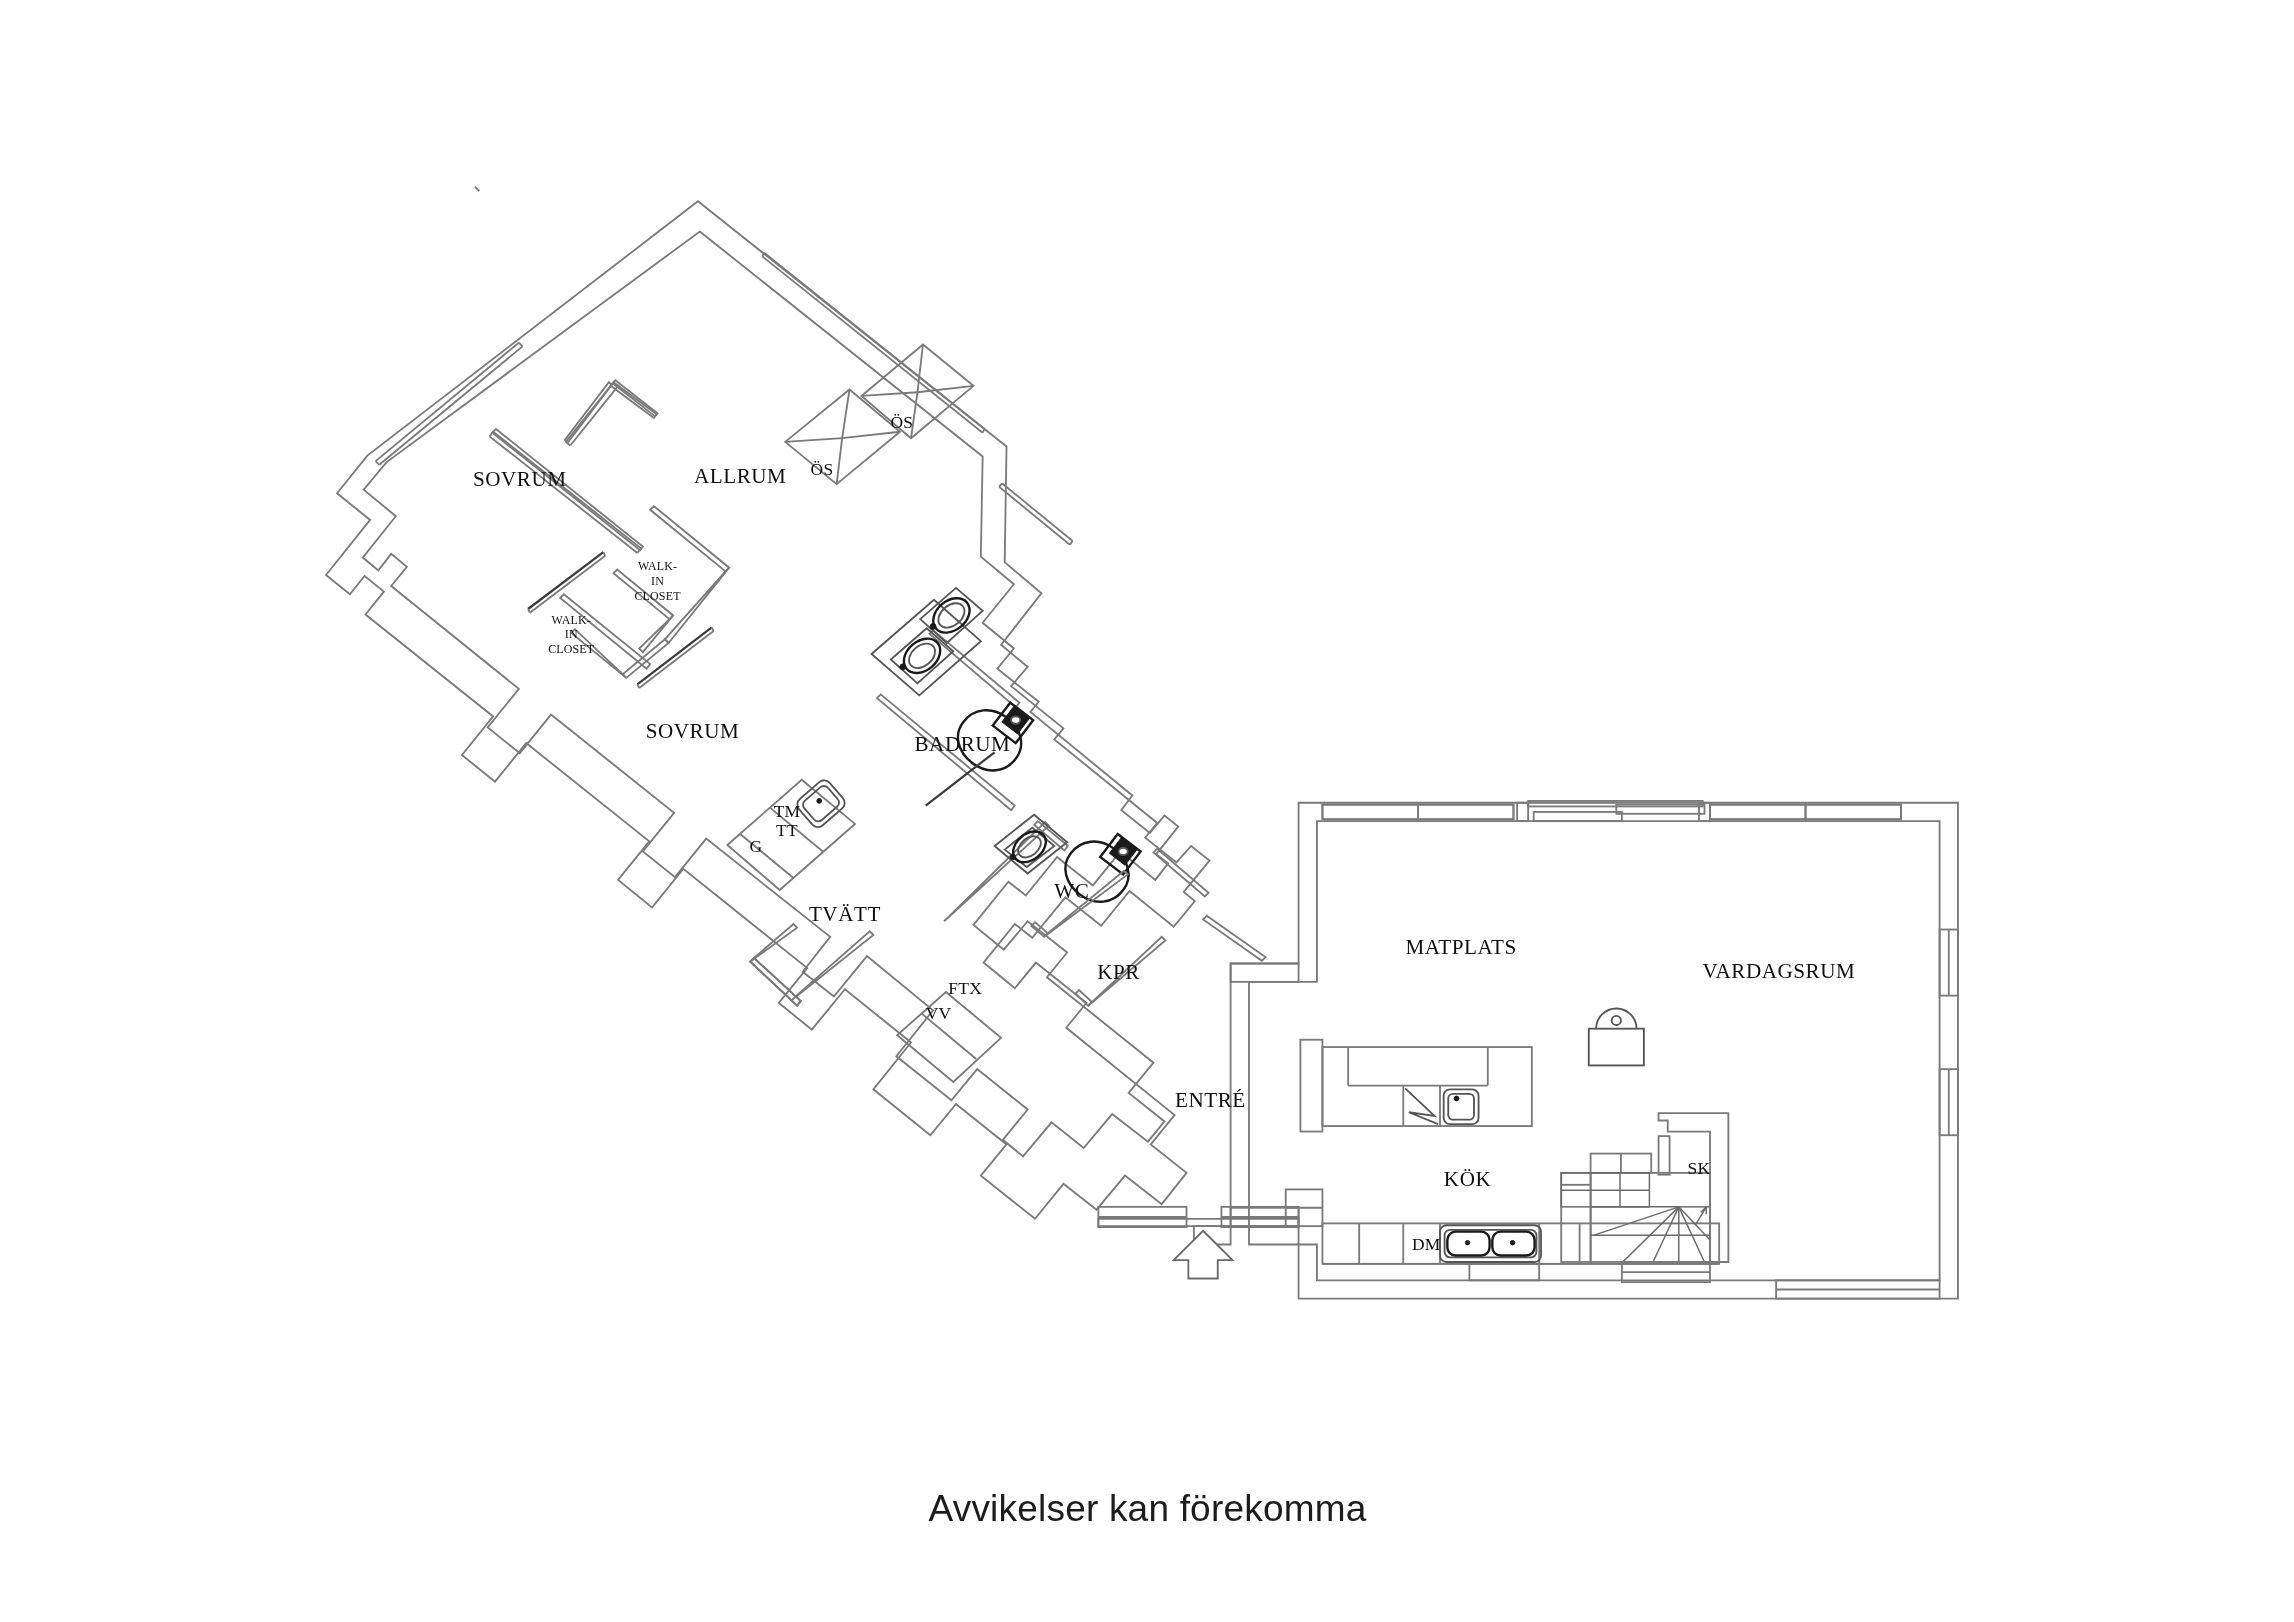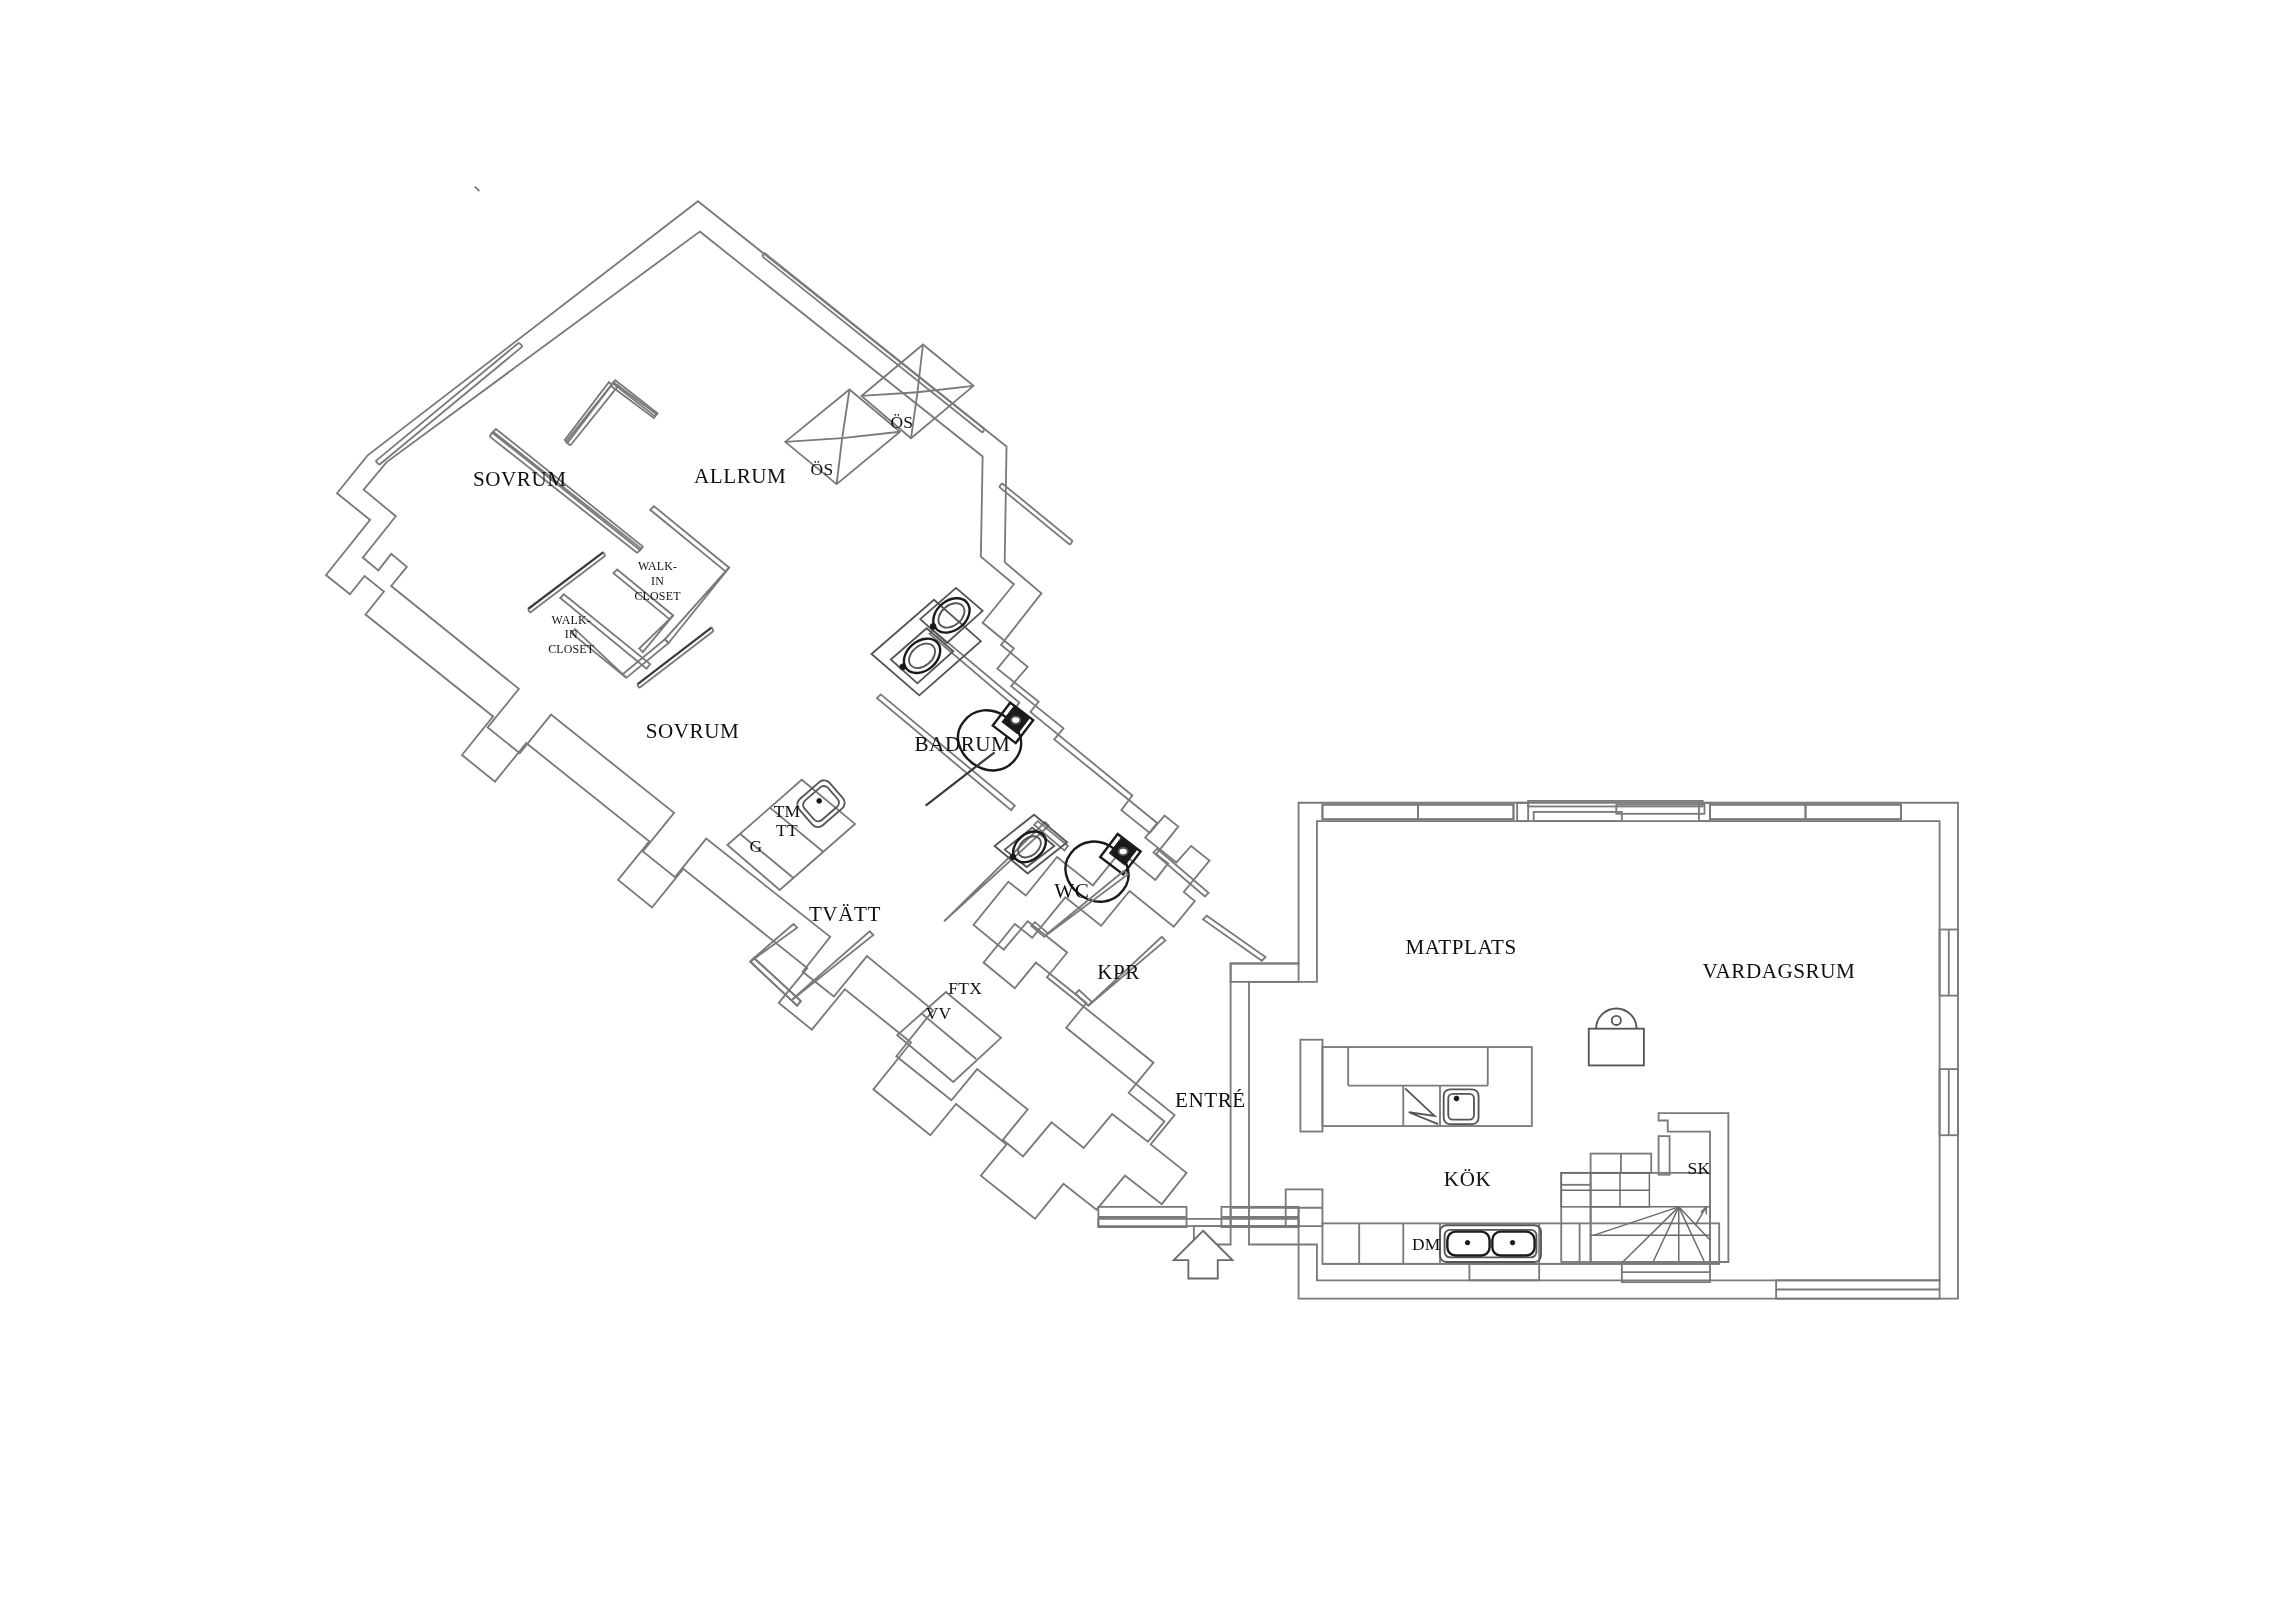--- a/index.html
+++ b/index.html
@@ -643,14 +643,15 @@
       <text class="room-label" x="1318" y="1200">ENTRÉ</text>
       <text class="room-label" x="1591" y="1033">MATPLATS</text>
       <text class="room-label" x="1937" y="1059">VARDAGSRUM</text>
       <text class="room-label" x="1598" y="1286">KÖK</text>
       <text class="room-label-small" x="1850" y="1274">SK</text>
       <text class="room-label-small" x="1553" y="1357">DM</text>
     </g>
 
   </svg>
 
+  <div class="footer-note">Avvikelser kan förekomma</div>
 </div>
 
 
 </body></html>

